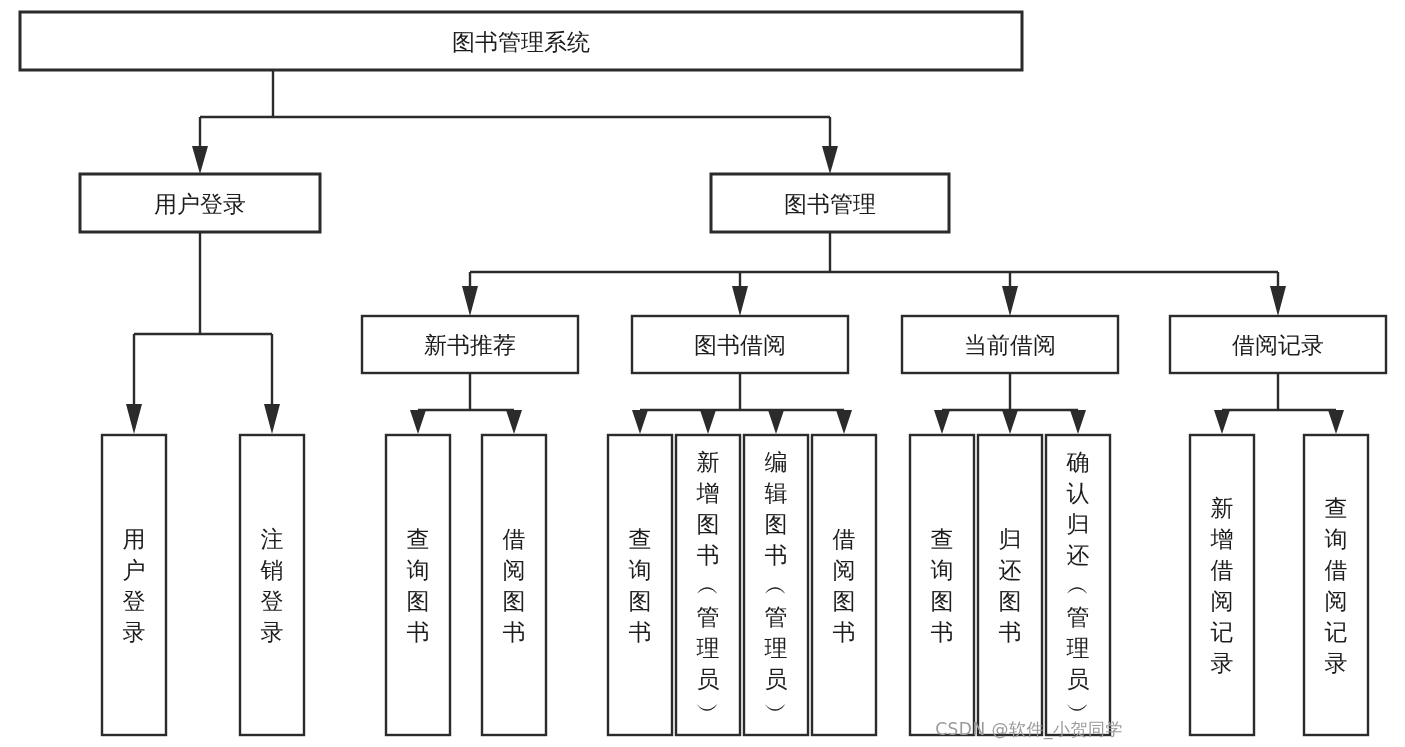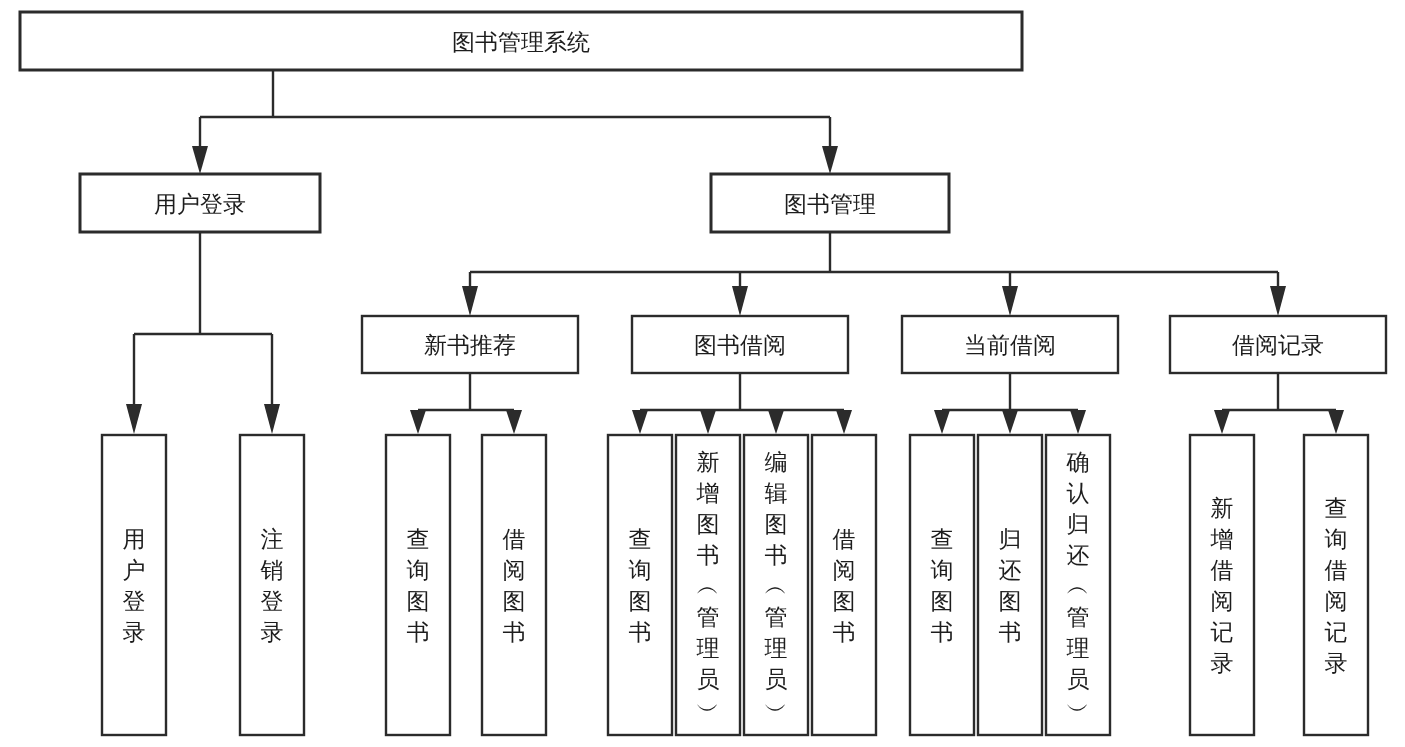--- a/index.html
+++ b/index.html
@@ -228,13 +228,14 @@
       <text class="node-label-v" x="1222" y="516.18"><tspan x="1222" dy="0">新</tspan><tspan x="1222" dy="31">增</tspan><tspan x="1222" dy="31">借</tspan><tspan x="1222" dy="31">阅</tspan><tspan x="1222" dy="31">记</tspan><tspan x="1222" dy="31">录</tspan></text>
     </g>
 
     <g>
       <rect class="node-box" x="1304" y="435" width="64" height="300"></rect>
       <text class="node-label-v" x="1336" y="516.18"><tspan x="1336" dy="0">查</tspan><tspan x="1336" dy="31">询</tspan><tspan x="1336" dy="31">借</tspan><tspan x="1336" dy="31">阅</tspan><tspan x="1336" dy="31">记</tspan><tspan x="1336" dy="31">录</tspan></text>
     </g>
 
   </svg>
 
+  <div class="watermark">CSDN @软件_小贺同学</div>
 </div>
 
 </body></html>

